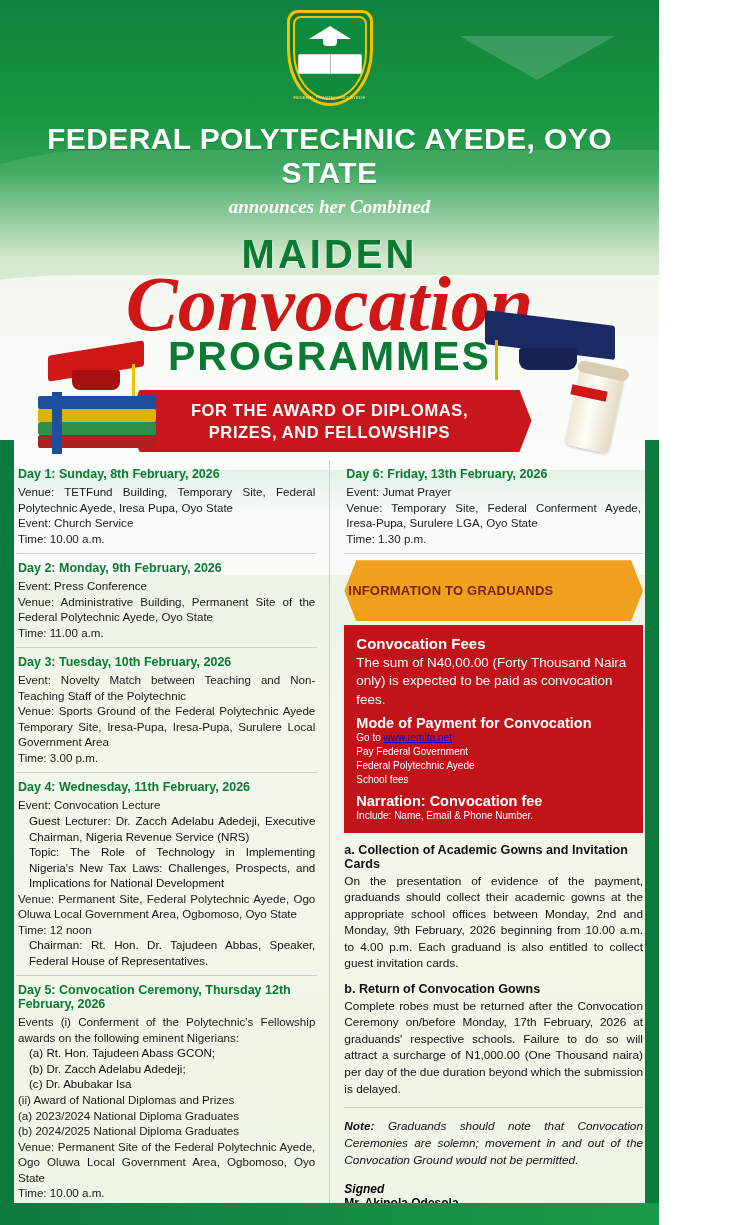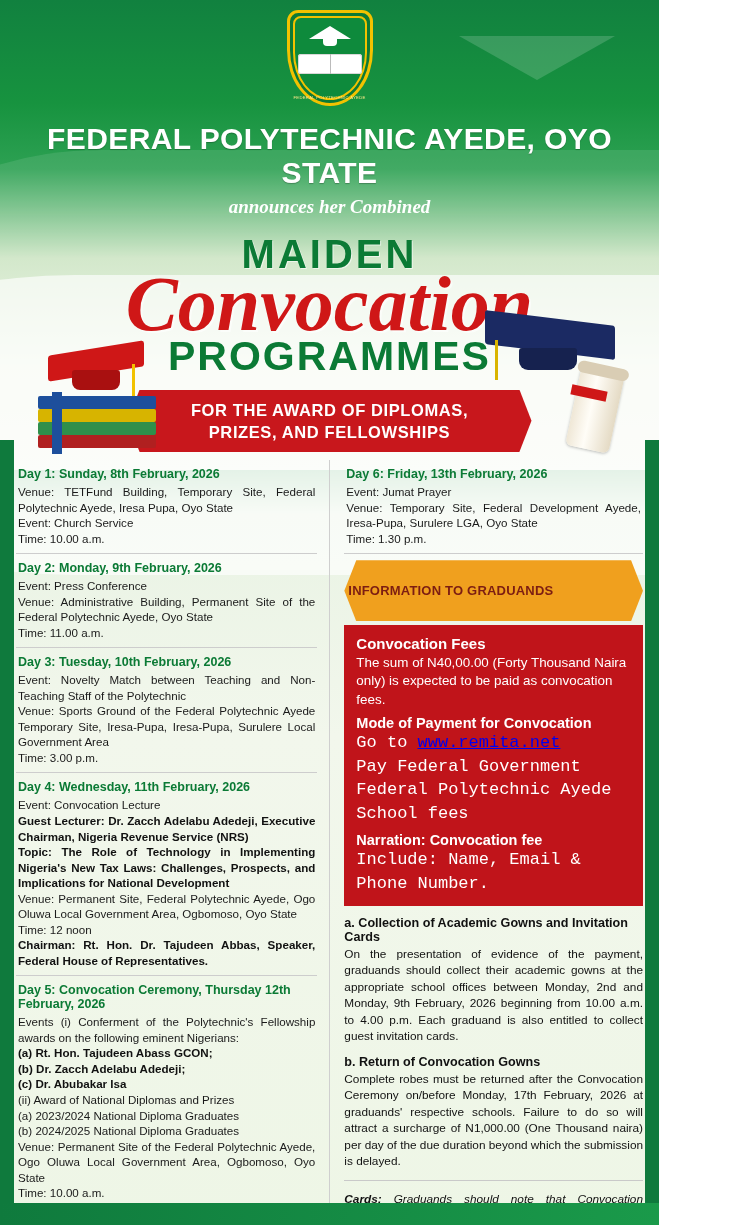--- a/index.html
+++ b/index.html
@@ -149,34 +149,34 @@
   .panels {
     position:relative; display:flex; gap:0; padding:0 16px; margin-top:8px;
   }
   .col-left { width:352px; padding-right:12px; }
   .col-right { width:352px; padding-left:14px; border-left:1px solid #cfcfcf; }
 
   .day-block { padding:7px 2px 7px 2px; border-bottom:1px solid #cdcdcd; }
   .day-block:last-child { border-bottom:none; }
   .day-title { color:#0b7a35; font-weight:bold; font-size:12.5px; margin-bottom:3px; }
   .day-line { color:#1a1a1a; font-size:11.6px; line-height:1.34; text-align:justify; }
-  .bold-line { font-weight:bold; color:#111; }
+  .bold-line { font-weight:normal; color:#111;margin-left:11px; }
 
   .info-banner {
     margin:6px 0 0; background:#f0a01e; color:#7c1d12; font-weight:bold;
     font-size:13px; text-align:left; padding:23px 4px; letter-spacing:.2px;
     clip-path:polygon(4% 0,96% 0,100% 50%,96% 100%,4% 100%,0 50%);
   }
   .fees-box {
     background:#c0141a; color:#ffffff; padding:10px 12px; margin-top:4px;
   }
   .fees-h { font-weight:bold; font-size:15px; margin-bottom:2px; }
   .fees-p { font-size:13.4px; line-height:1.36; }
   .fees-sub { font-weight:bold; font-size:14.5px; margin-top:6px; }
-  .fees-line { font-size:17px; line-height:1.4;font-family:Liberation Mono, monospace; }
+  .fees-line { font-size:10px; line-height:1.4; }
 
   .note-sec { padding-top:10px; }
   .note-h { font-weight:bold; font-size:12.6px; color:#111; margin-bottom:2px; }
   .note-p { font-size:11.8px; line-height:1.4; color:#111; text-align:justify; }
   .divider { border-top:1px solid #c9c9c9; margin:10px 0 0; }
   .note-italic { font-size:11.8px; line-height:1.42; color:#111; text-align:justify; font-style:italic; }
   .note-italic b { font-style:italic; font-weight:bold; }
   .signed { margin-top:14px; font-size:12px; }
   .signed .s1 { font-weight:bold; font-style:italic; }
   .signed .s2 { font-weight:bold; }
@@ -291,21 +291,21 @@
         <div class="day-line">(b) 2024/2025 National Diploma Graduates</div>
         <div class="day-line">Venue: Permanent Site of the Federal Polytechnic Ayede, Ogo Oluwa Local Government Area, Ogbomoso, Oyo State</div>
         <div class="day-line">Time: 10.00 a.m.</div>
       </div>
     </div>
 
     <div class="col-right">
       <div class="day-block">
         <div class="day-title">Day 6: Friday, 13th February, 2026</div>
         <div class="day-line">Event: Jumat Prayer</div>
-        <div class="day-line">Venue: Temporary Site, Federal Development Ayede, Iresa-Pupa, Surulere LGA, Oyo State</div>
+        <div class="day-line">Venue: Temporary Site, Federal Conferment Ayede, Iresa-Pupa, Surulere LGA, Oyo State</div>
         <div class="day-line">Time: 1.30 p.m.</div>
       </div>
 
       <div class="info-banner">INFORMATION TO GRADUANDS</div>
 
       <div class="fees-box">
         <div class="fees-h">Convocation Fees</div>
         <div class="fees-p">The sum of N40,00.00 (Forty Thousand Naira only) is expected to be paid as convocation fees.</div>
         <div class="fees-sub">Mode of Payment for Convocation</div>
         <div class="fees-line">
@@ -325,21 +325,21 @@
 
       <div class="note-sec">
         <div class="note-h">b. Return of Convocation Gowns</div>
         <div class="note-p">Complete robes must be returned after the Convocation Ceremony on/before Monday, 17th February, 2026 at graduands' respective schools. Failure to do so will attract a surcharge of N1,000.00 (One Thousand naira) per day of the due duration beyond which the submission is delayed.</div>
       </div>
 
       <div class="divider"></div>
 
       <div class="note-sec">
         <div class="note-italic">
-          <b>Cards:</b><span> Graduands should note that Convocation Ceremonies are solemn; movement in and out of the Convocation Ground would not be permitted.</span>
+          <b>Note:</b><span> Graduands should note that Convocation Ceremonies are solemn; movement in and out of the Convocation Ground would not be permitted.</span>
         </div>
       </div>
 
       <div class="signed">
         <div class="s1">Signed</div>
         <div class="s2">Mr. Akinola Odesola</div>
         <div class="s3">Registrar and Secretary to the Governing Council.</div>
       </div>
     </div>
   </div>

